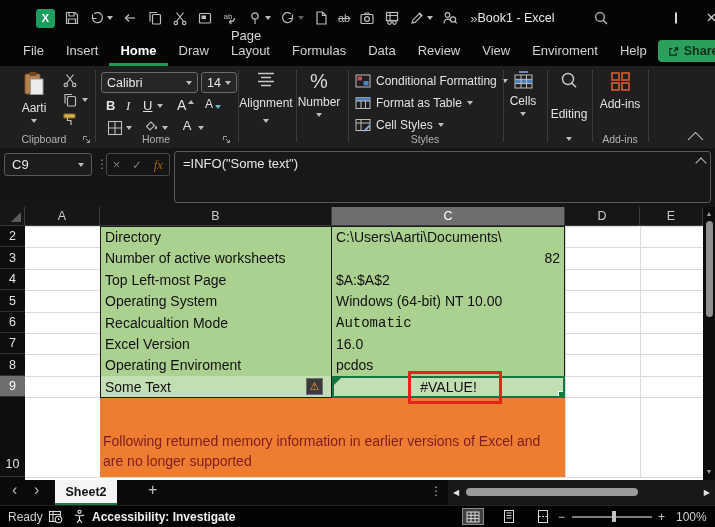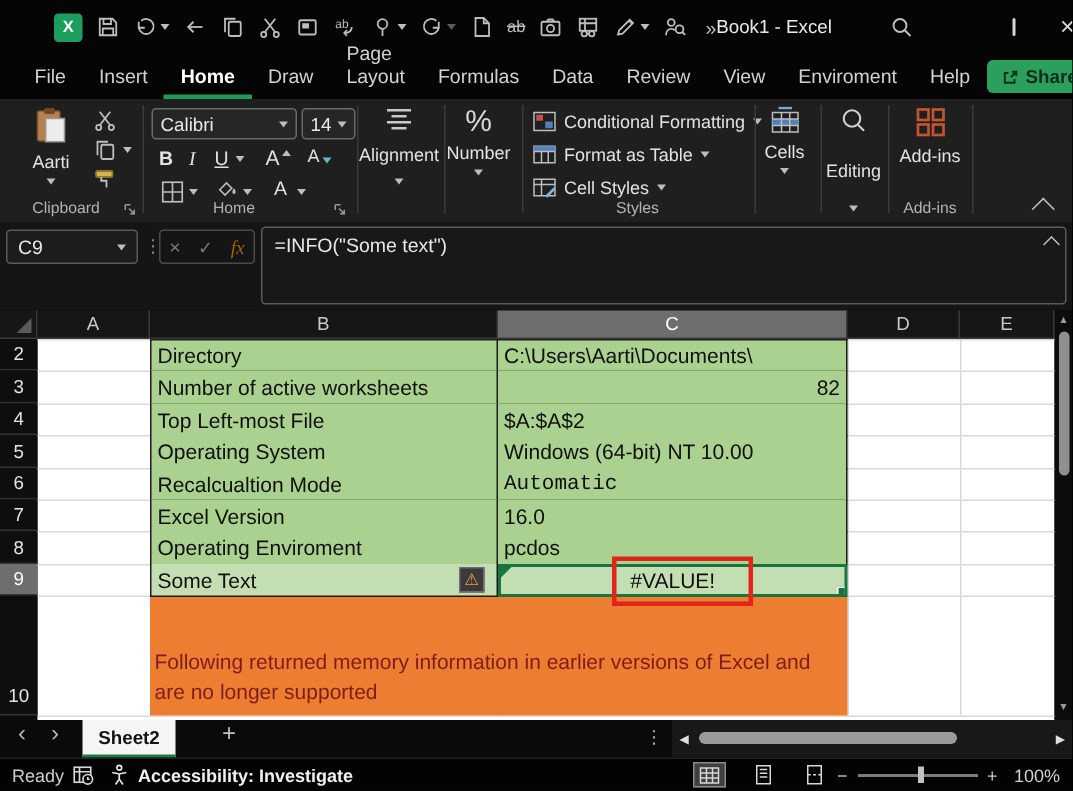--- a/index.html
+++ b/index.html
@@ -443,21 +443,21 @@
       <div class="gl" style="left: 25px; top: 105px; width: 678px; height: 1px;"></div>
       <div class="gl" style="left: 25px; top: 126px; width: 678px; height: 1px;"></div>
       <div class="gl" style="left: 25px; top: 147px; width: 678px; height: 1px;"></div>
       <div class="gl" style="left: 25px; top: 169px; width: 678px; height: 1px;"></div>
       <div class="gl" style="left: 25px; top: 190px; width: 678px; height: 1px;"></div>
       <div class="gl" style="left: 25px; top: 270px; width: 678px; height: 1px;"></div>
       <div class="gcell bcol top" style="left: 100px; top: 19px; width: 232px; height: 22px; z-index: 2;">Directory</div>
       <div class="gcell top" style="left: 332px; top: 19px; width: 233px; height: 22px; z-index: 2;">C:\Users\Aarti\Documents\</div>
       <div class="gcell bcol" style="left: 100px; top: 40px; width: 232px; height: 23px; z-index: 2;">Number of active worksheets</div>
       <div class="gcell num" style="left: 332px; top: 40px; width: 233px; height: 23px; z-index: 2;">82</div>
-      <div class="gcell bcol" style="left: 100px; top: 62px; width: 232px; height: 22px; z-index: 2;">Top Left-most File</div>
+      <div class="gcell bcol" style="left: 100px; top: 62px; width: 232px; height: 22px; z-index: 2;">Top Left-most Page</div>
       <div class="gcell" style="left: 332px; top: 62px; width: 233px; height: 22px; z-index: 2;">$A:$A$2</div>
       <div class="gcell bcol" style="left: 100px; top: 83px; width: 232px; height: 23px; z-index: 2;">Operating System</div>
       <div class="gcell" style="left: 332px; top: 83px; width: 233px; height: 23px; z-index: 2;">Windows (64-bit) NT 10.00</div>
       <div class="gcell bcol" style="left: 100px; top: 105px; width: 232px; height: 22px; z-index: 2;">Recalcualtion Mode</div>
       <div class="gcell" style="left: 332px; top: 105px; width: 233px; height: 22px; z-index: 2; font-family: Liberation Mono, monospace;">Automatic</div>
       <div class="gcell bcol" style="left: 100px; top: 126px; width: 232px; height: 22px; z-index: 2;">Excel Version</div>
       <div class="gcell" style="left: 332px; top: 126px; width: 233px; height: 22px; z-index: 2;">16.0</div>
       <div class="gcell bcol" style="left: 100px; top: 147px; width: 232px; height: 23px; z-index: 2;">Operating Enviroment</div>
       <div class="gcell" style="left: 332px; top: 147px; width: 233px; height: 23px; z-index: 2;">pcdos</div>
       <div class="gcell bcol lite" style="left: 100px; top: 169px; width: 232px; height: 22px; z-index: 2;">Some Text</div>

